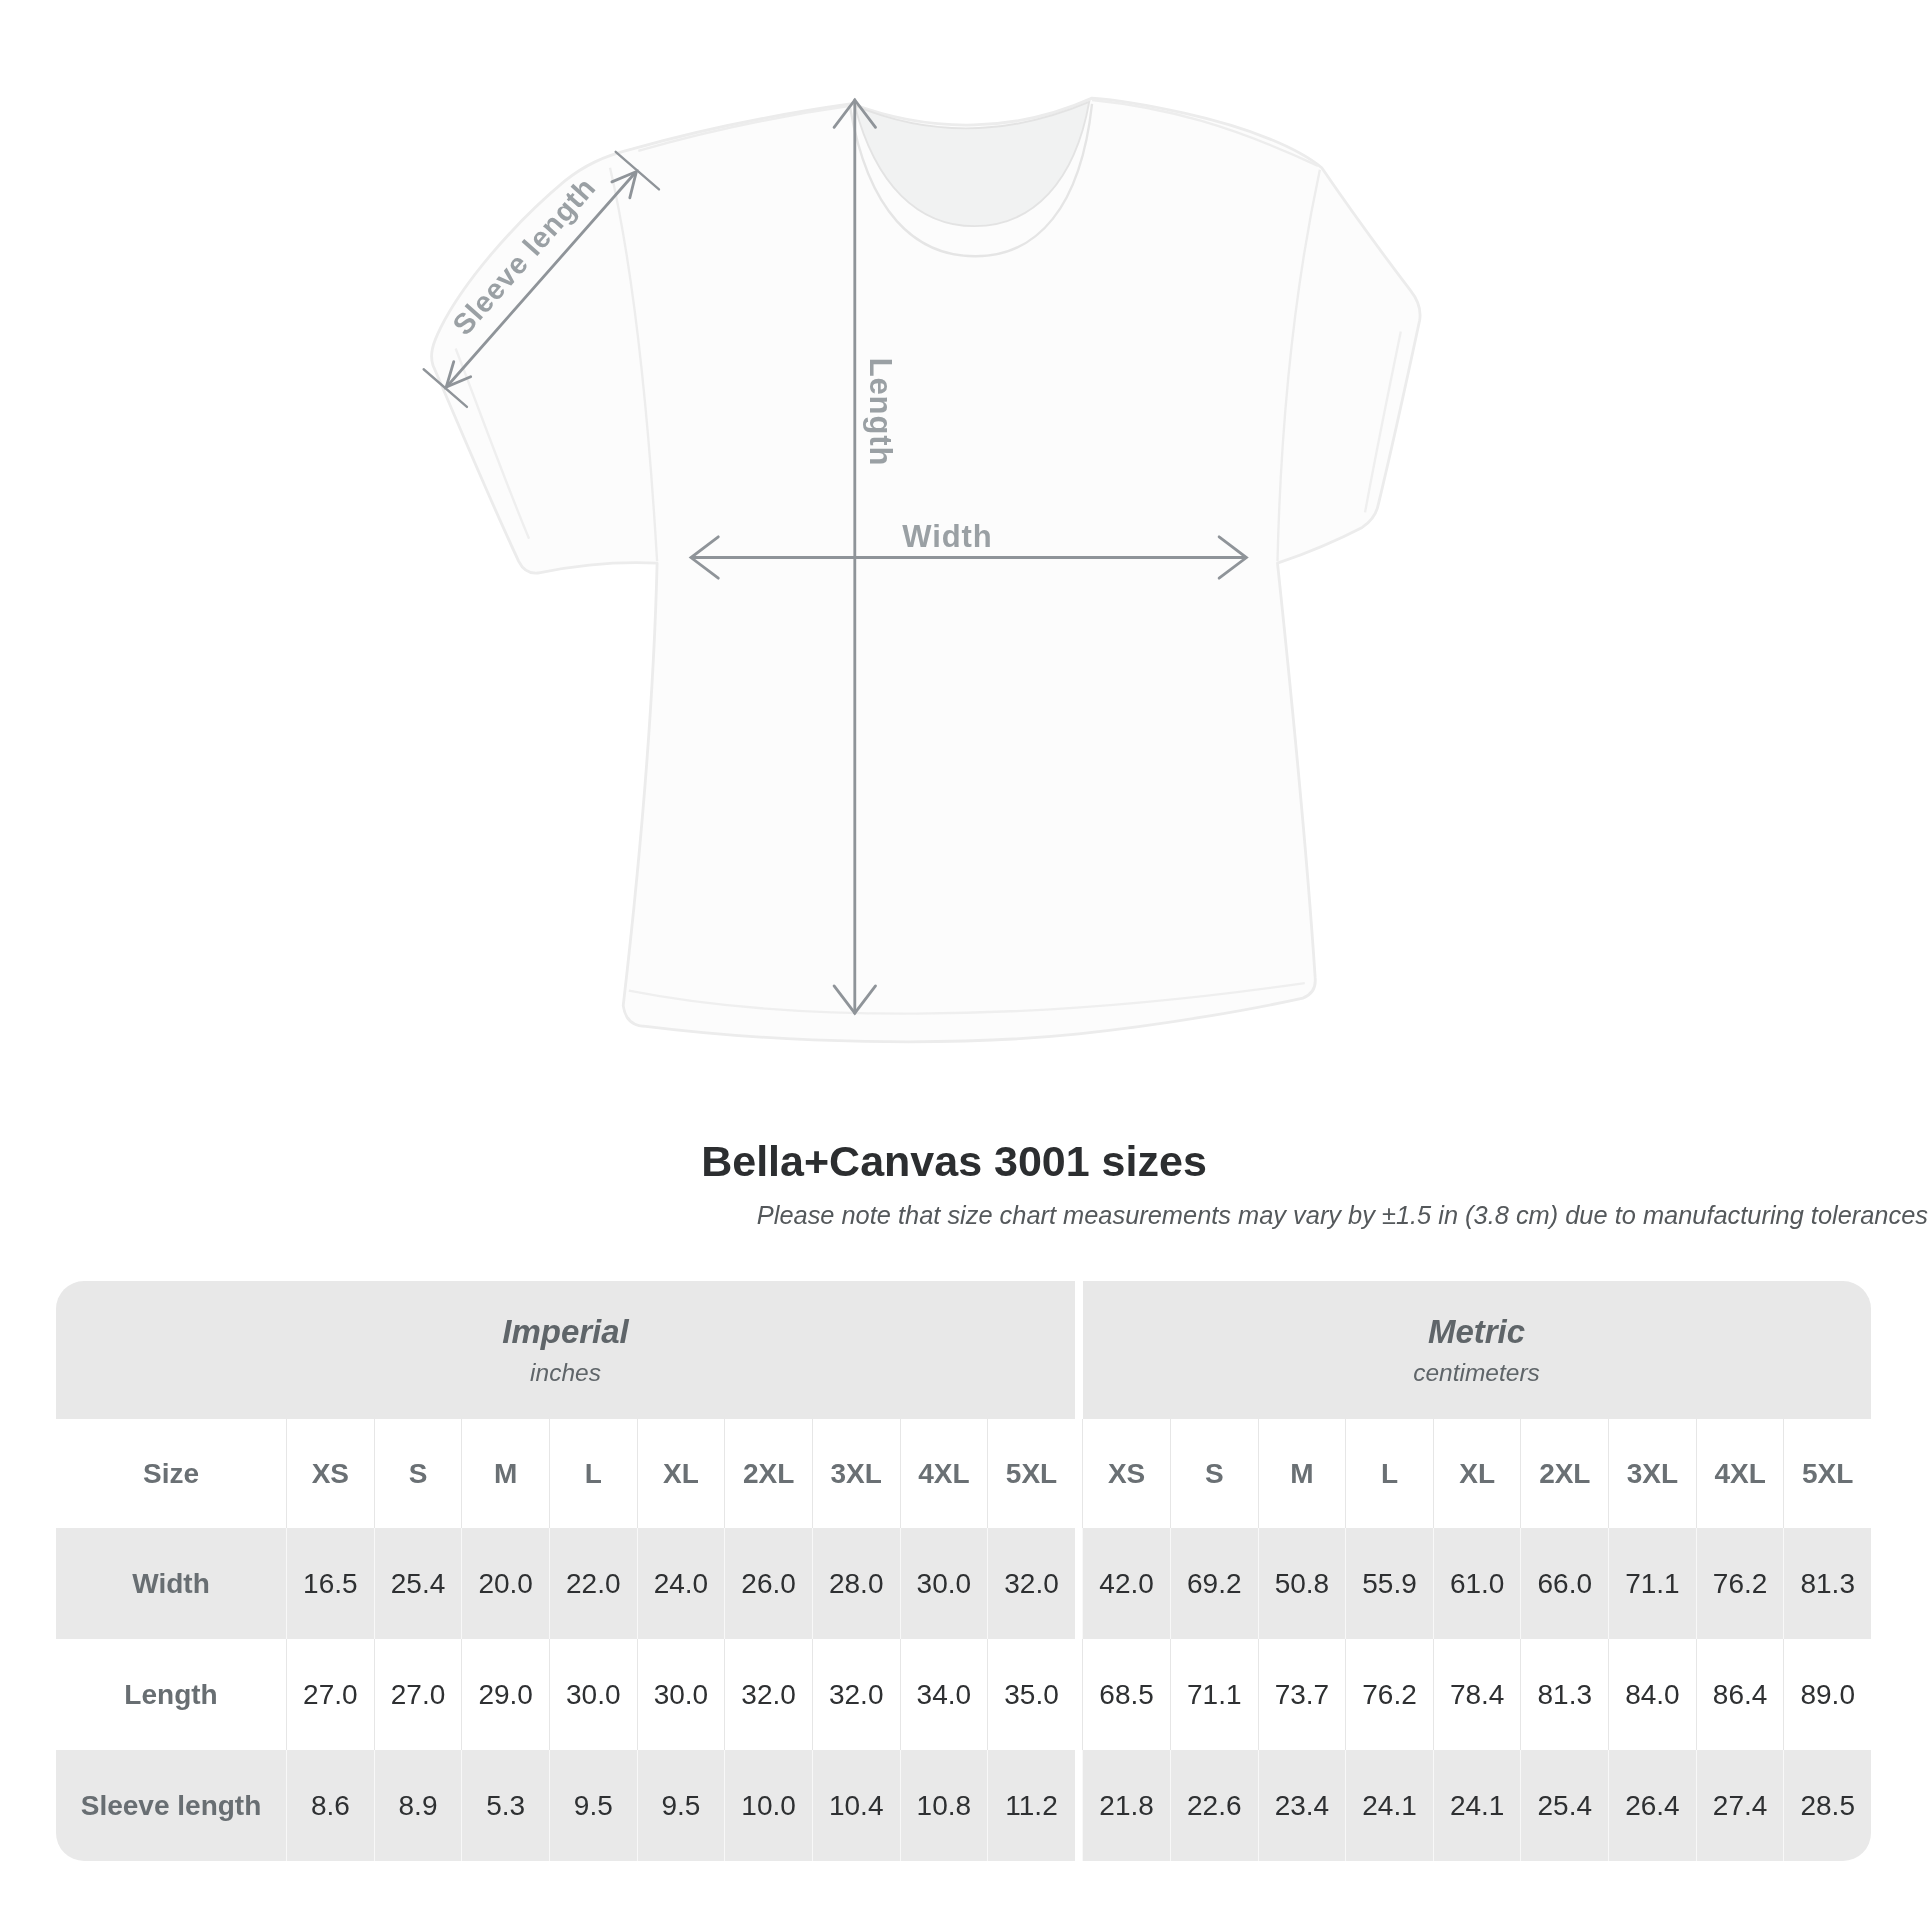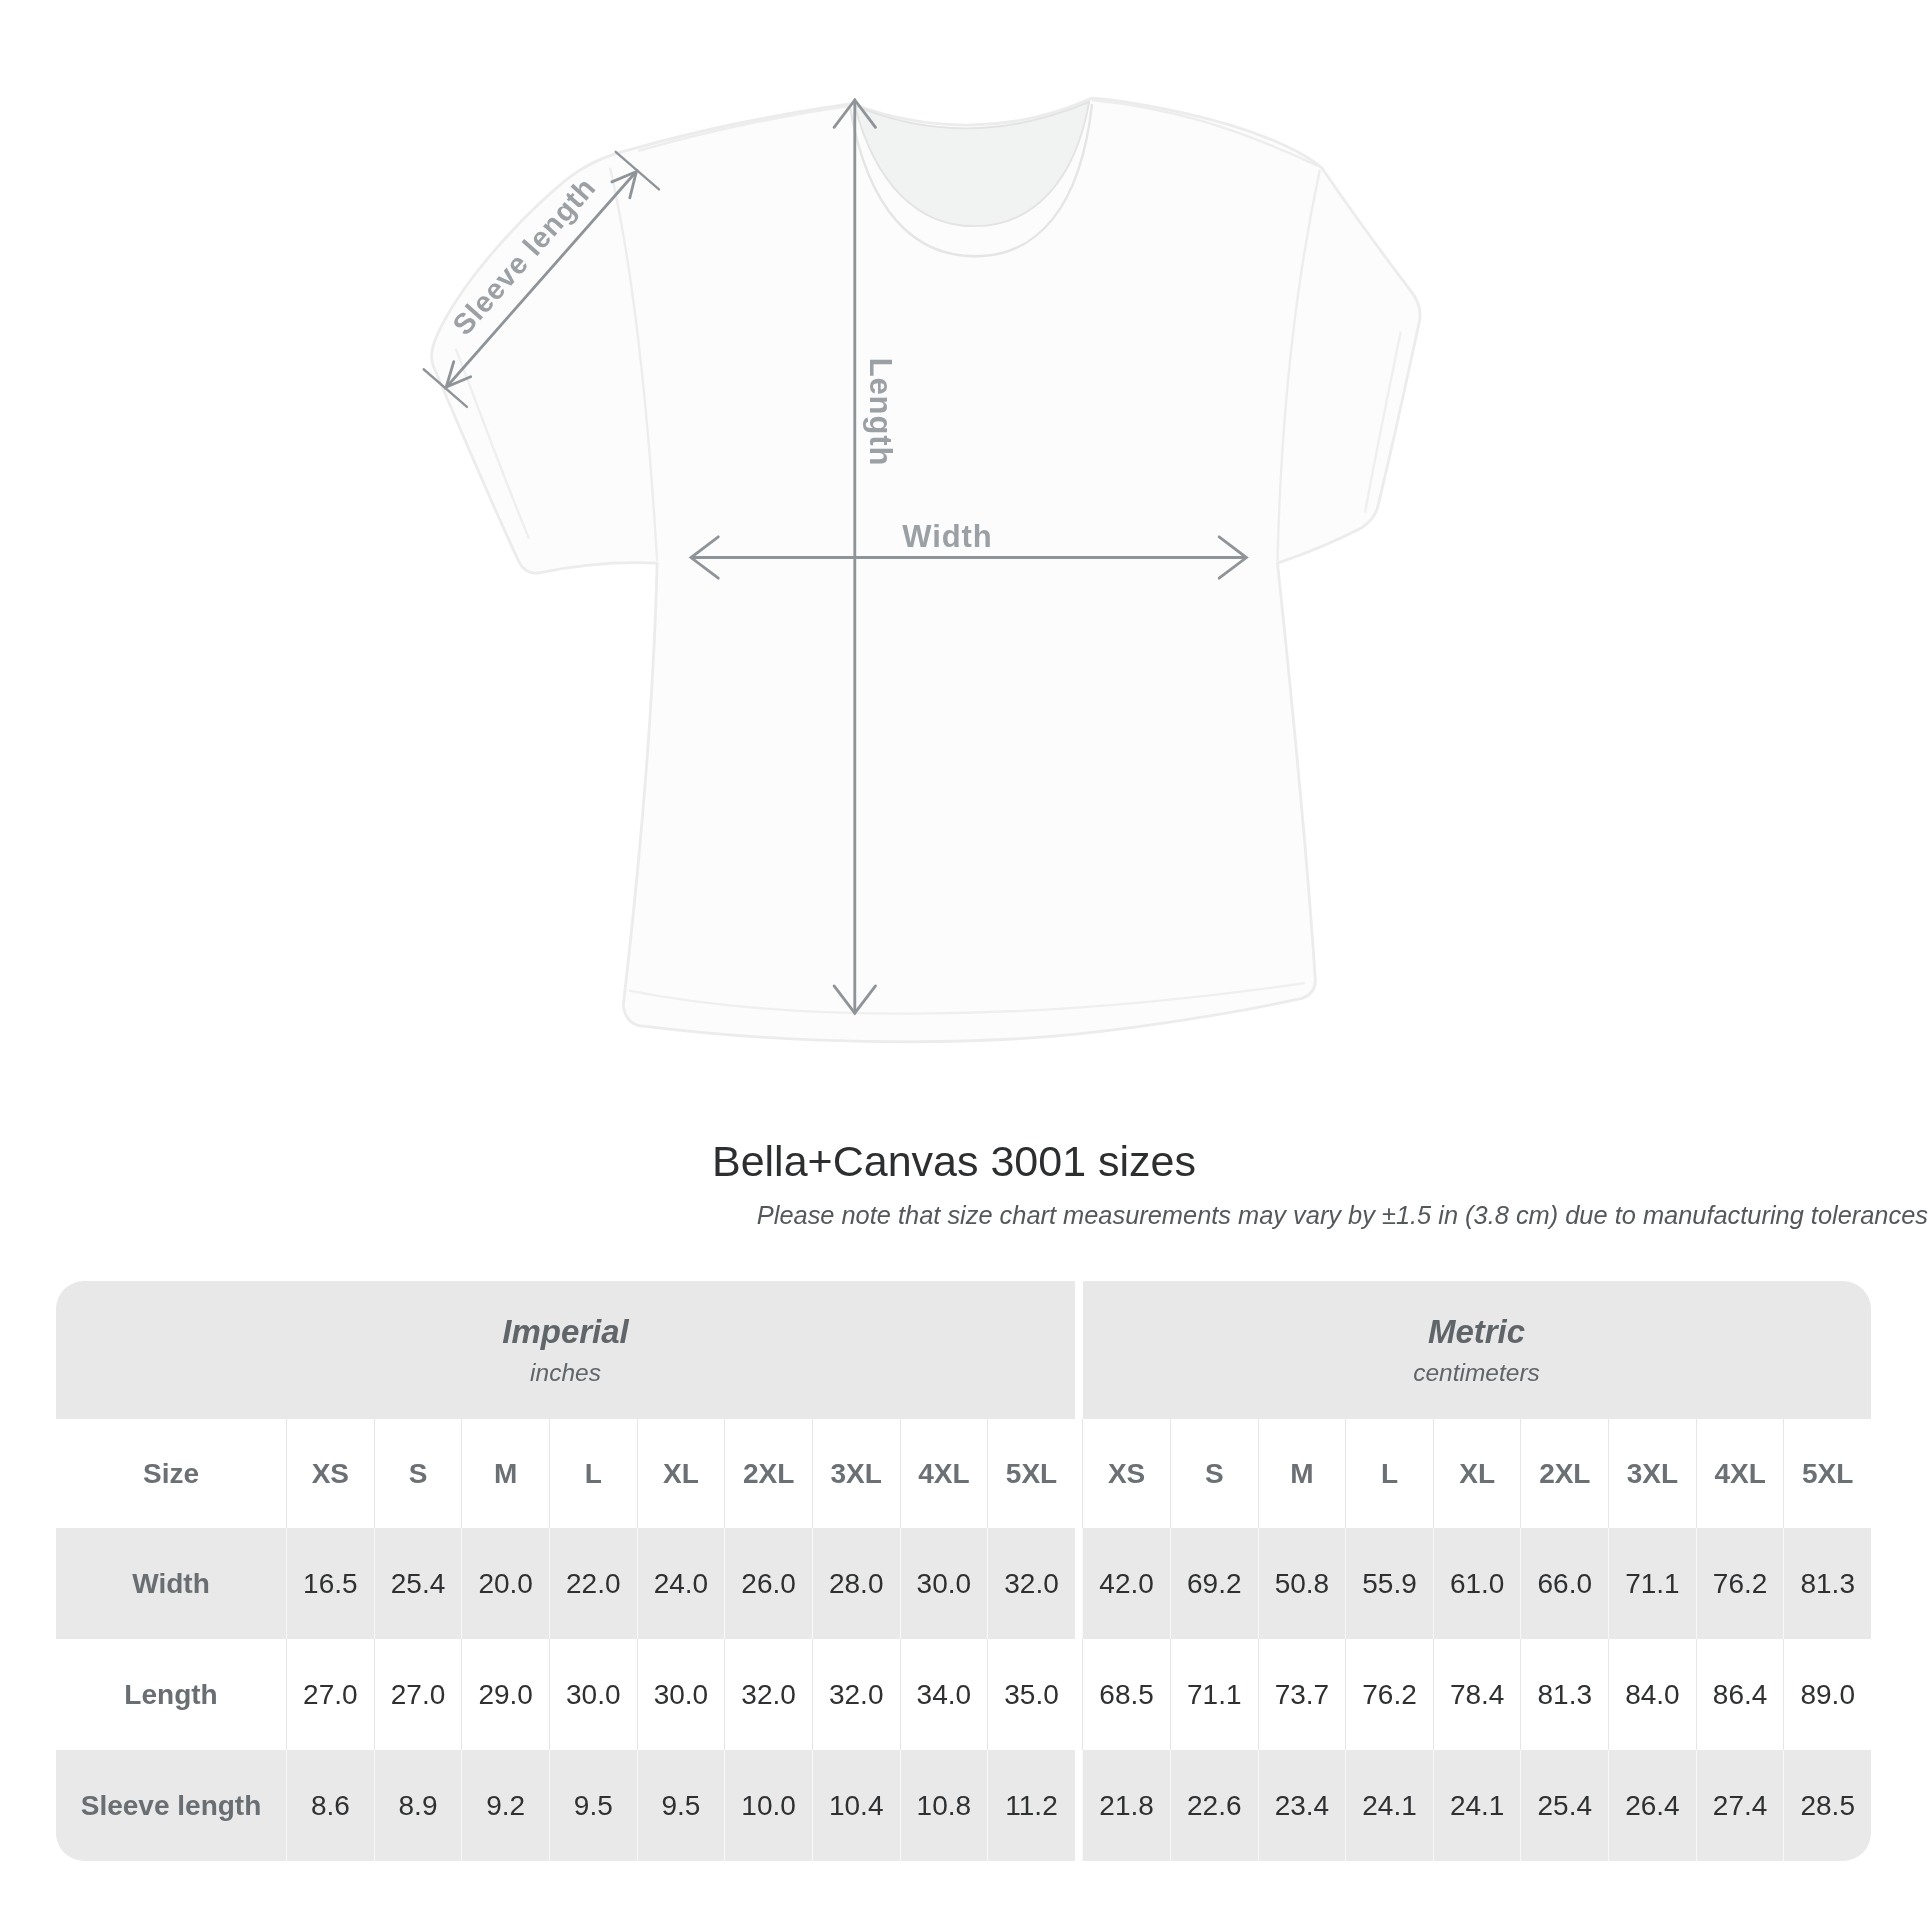--- a/index.html
+++ b/index.html
@@ -12,21 +12,21 @@
   .diagram svg{position:absolute;left:0;top:0;}
   .meas-label{position:absolute;font-weight:700;color:#9aa0a4;letter-spacing:0.9px;}
   .width-label{left:876px;top:520px;width:143px;font-size:31px;line-height:34px;text-align:center;}
   .length-label{left:776px;top:392px;width:207px;height:40px;font-size:31px;line-height:40px;
                 text-align:center;transform:rotate(90deg);}
   .sleeve-label{left:397px;top:237px;width:254px;height:38px;font-size:29px;line-height:38px;
                 text-align:center;transform:rotate(-48.5deg);}
 
   
   .title{position:absolute;left:0;top:1136px;width:1908px;text-align:center;
-         font-size:43px;line-height:51px;font-weight:400;color:#2c2e30;}
+         font-size:43px;line-height:51px;font-weight:700;color:#2c2e30;}
   .subtitle{position:absolute;left:0;top:1198px;width:1928px;text-align:right;
             font-style:italic;font-size:25.4px;line-height:34px;color:#54585b;}
 
   
   .table-wrap{position:absolute;left:56px;top:1281px;width:1815px;
               border-radius:28px;overflow:hidden;}
   .band-row{display:flex;height:138px;}
   .band{background:#e8e8e8;display:flex;flex-direction:column;align-items:center;
         justify-content:center;gap:7.5px;}
   .band-imperial{width:1019px;}
@@ -201,21 +201,21 @@
           <div class="cell value">78.4</div>
           <div class="cell value">81.3</div>
           <div class="cell value">84.0</div>
           <div class="cell value">86.4</div>
           <div class="cell value">89.0</div>
         </div>
         <div class="row data-row gray">
           <div class="cell label">Sleeve length</div>
           <div class="cell value">8.6</div>
           <div class="cell value">8.9</div>
-          <div class="cell value">9.2</div>
+          <div class="cell value">5.3</div>
           <div class="cell value">9.5</div>
           <div class="cell value">9.5</div>
           <div class="cell value">10.0</div>
           <div class="cell value">10.4</div>
           <div class="cell value">10.8</div>
           <div class="cell value">11.2</div>
           <div class="cell gap"></div>
           <div class="cell value">21.8</div>
           <div class="cell value">22.6</div>
           <div class="cell value">23.4</div>

